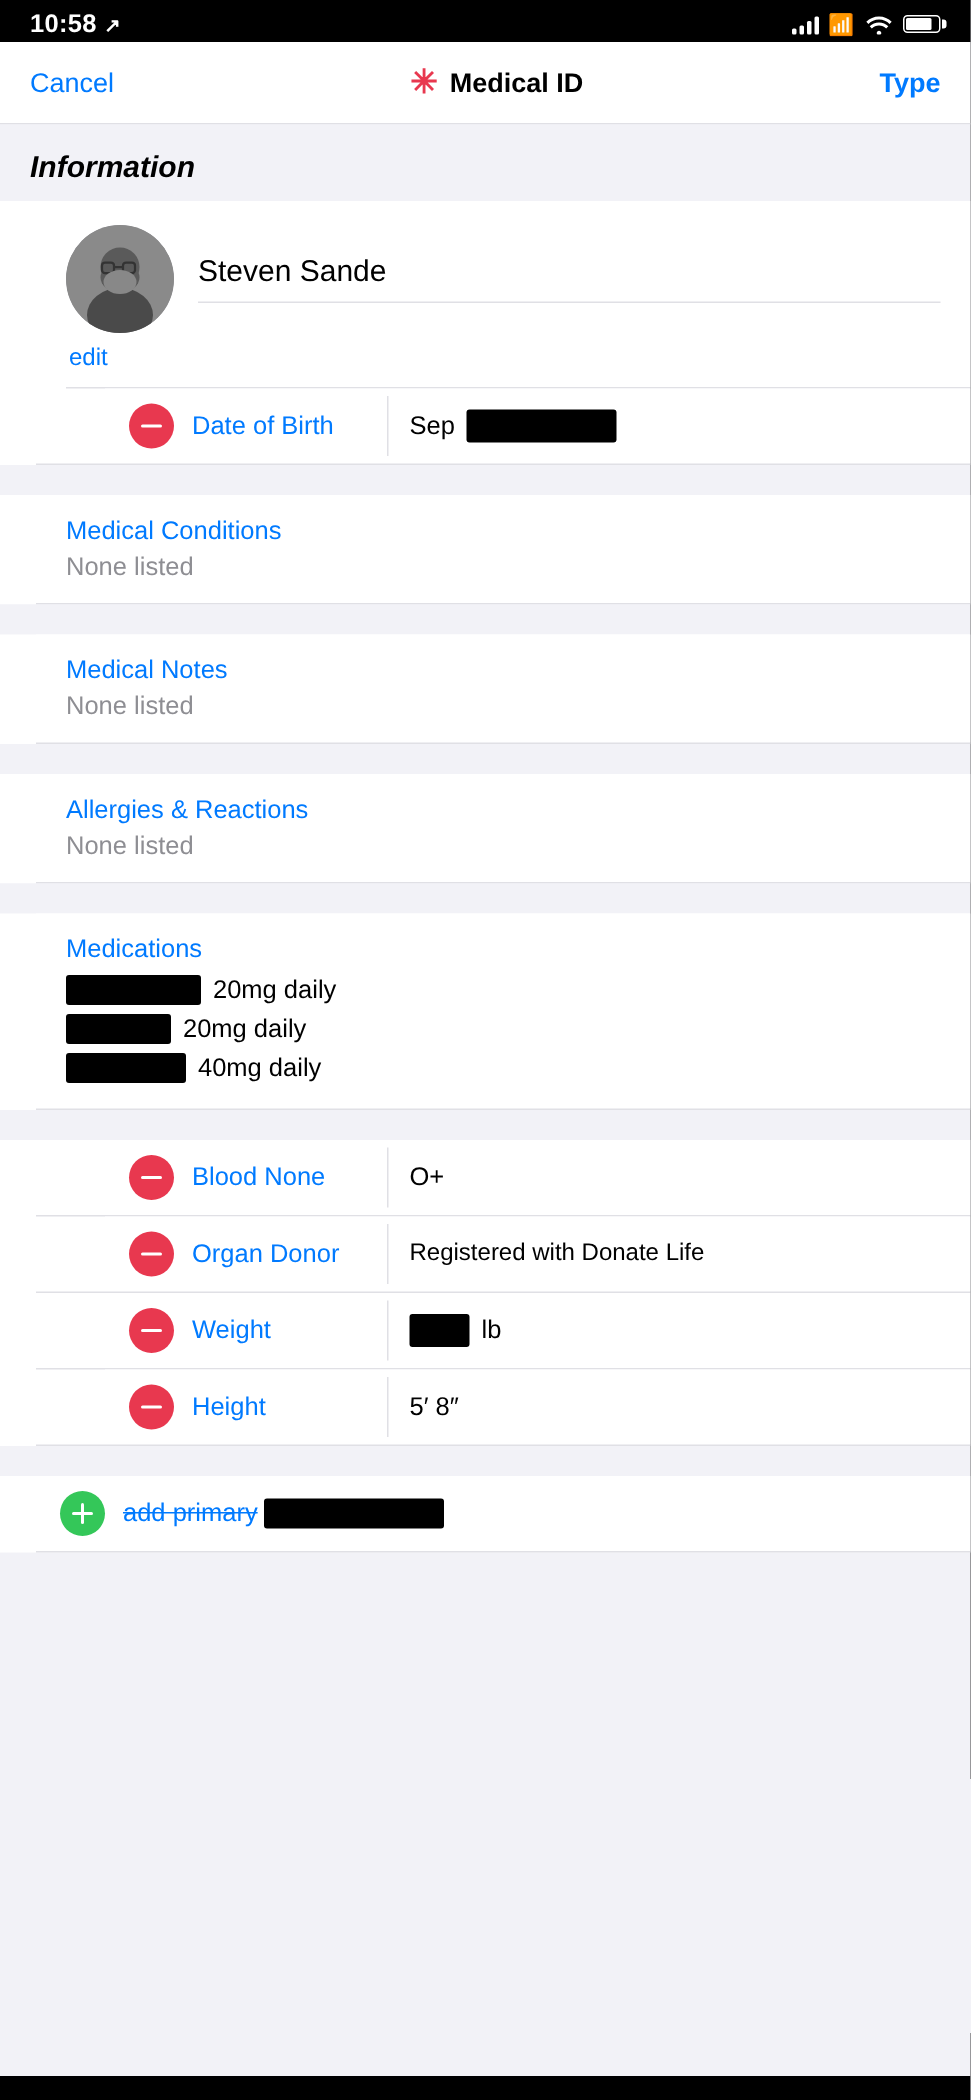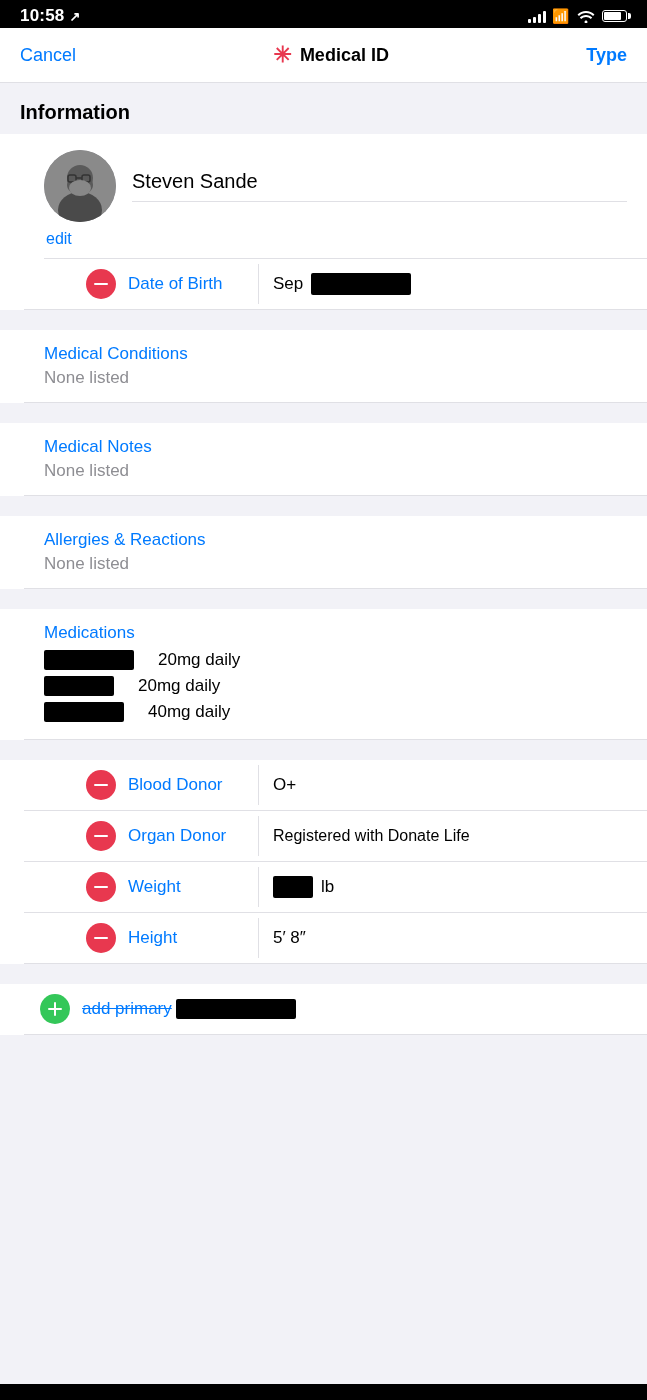--- a/index.html
+++ b/index.html
@@ -111,20 +111,21 @@
       color: #007aff;
       font-size: 18px;
       font-weight: 600;
       cursor: pointer;
     }
 
     
     .section-header {
       background: #f2f2f7;
       padding: 18px 20px 10px 20px;
+      font-style: italic;
     }
     .section-header-text {
       font-size: 20px;
       font-weight: 700;
       color: #000;
     }
 
     
     .card {
       background: #fff;
@@ -251,21 +252,21 @@
     }
     .info-section-value {
       color: #8e8e93;
       font-size: 17px;
     }
 
     
     .med-item {
       display: flex;
       align-items: center;
-      gap: 24px;
+      gap: 8px;
       padding: 3px 0;
     }
     .med-name-redacted {
       background: #000;
       display: inline-block;
       height: 20px;
       border-radius: 2px;
       vertical-align: middle;
     }
     .med-dose {
@@ -465,21 +466,21 @@
     <div class="full-divider"></div>
   </div>
 
   <div class="section-gap-sm"></div>
 
   <div class="card">
     <div class="form-row">
       <div class="minus-btn">
         <div class="minus-line"></div>
       </div>
-      <span class="form-label">Blood Donor</span>
+      <span class="form-label">Blood None</span>
       <div class="form-separator"></div>
       <span class="form-value">O+</span>
     </div>
     <div class="full-divider"></div>
 
     <div class="form-row">
       <div class="minus-btn">
         <div class="minus-line"></div>
       </div>
       <span class="form-label">Organ Donor</span>

